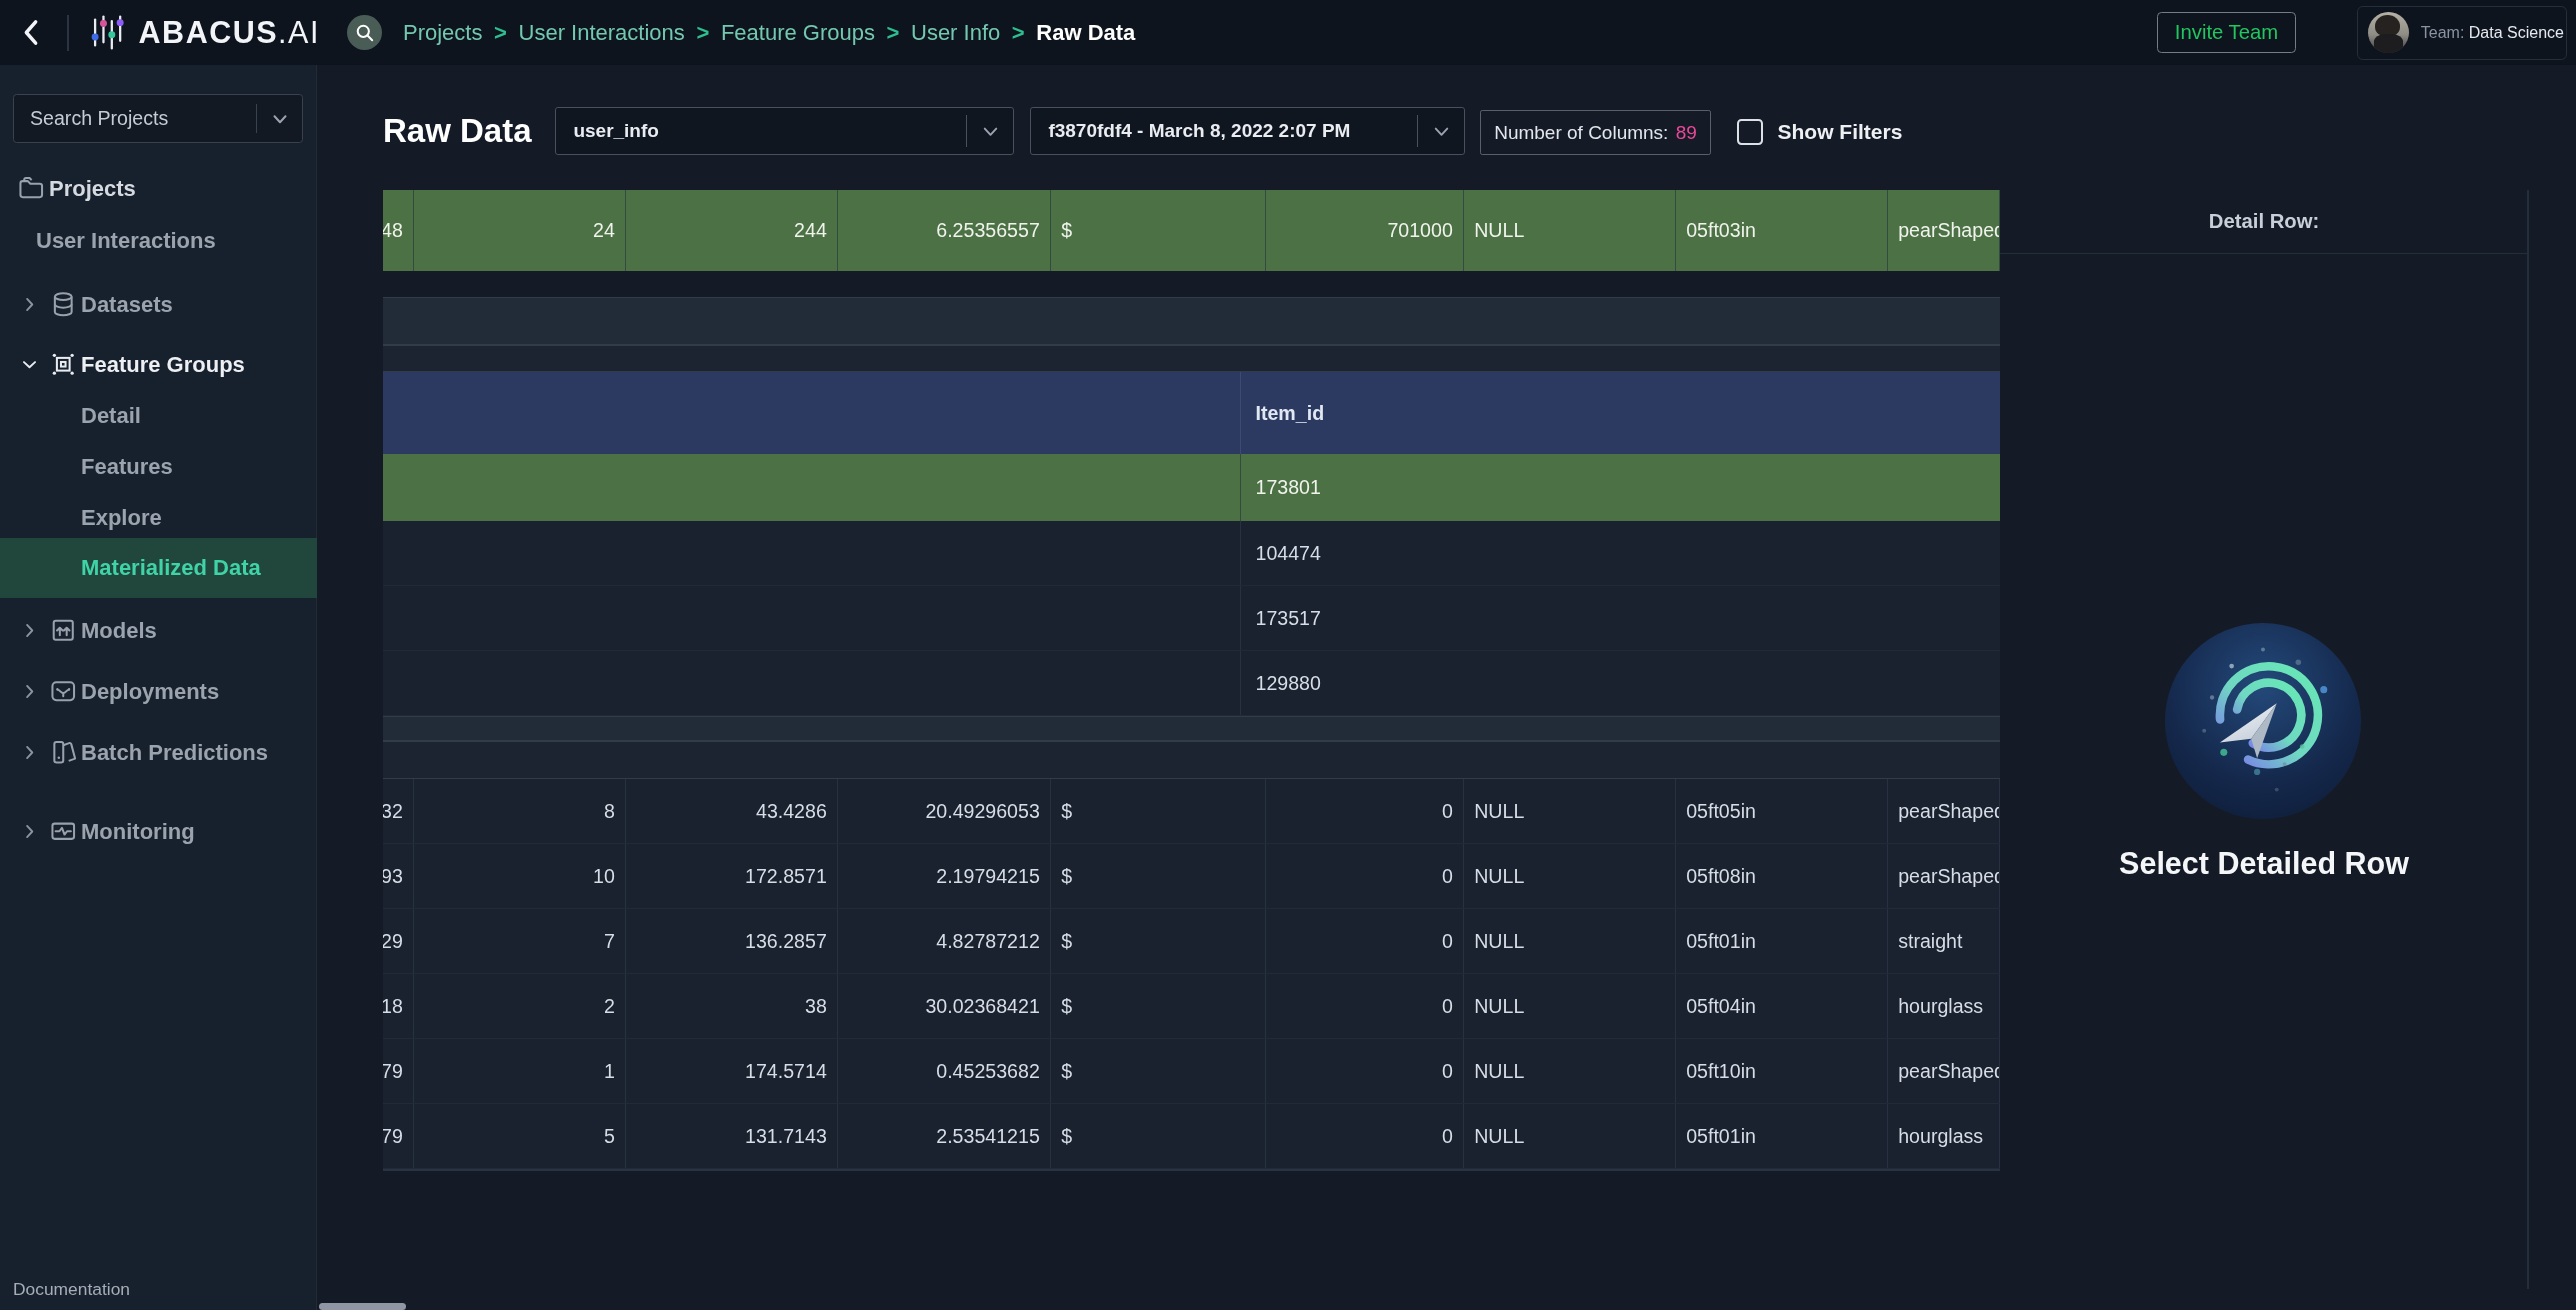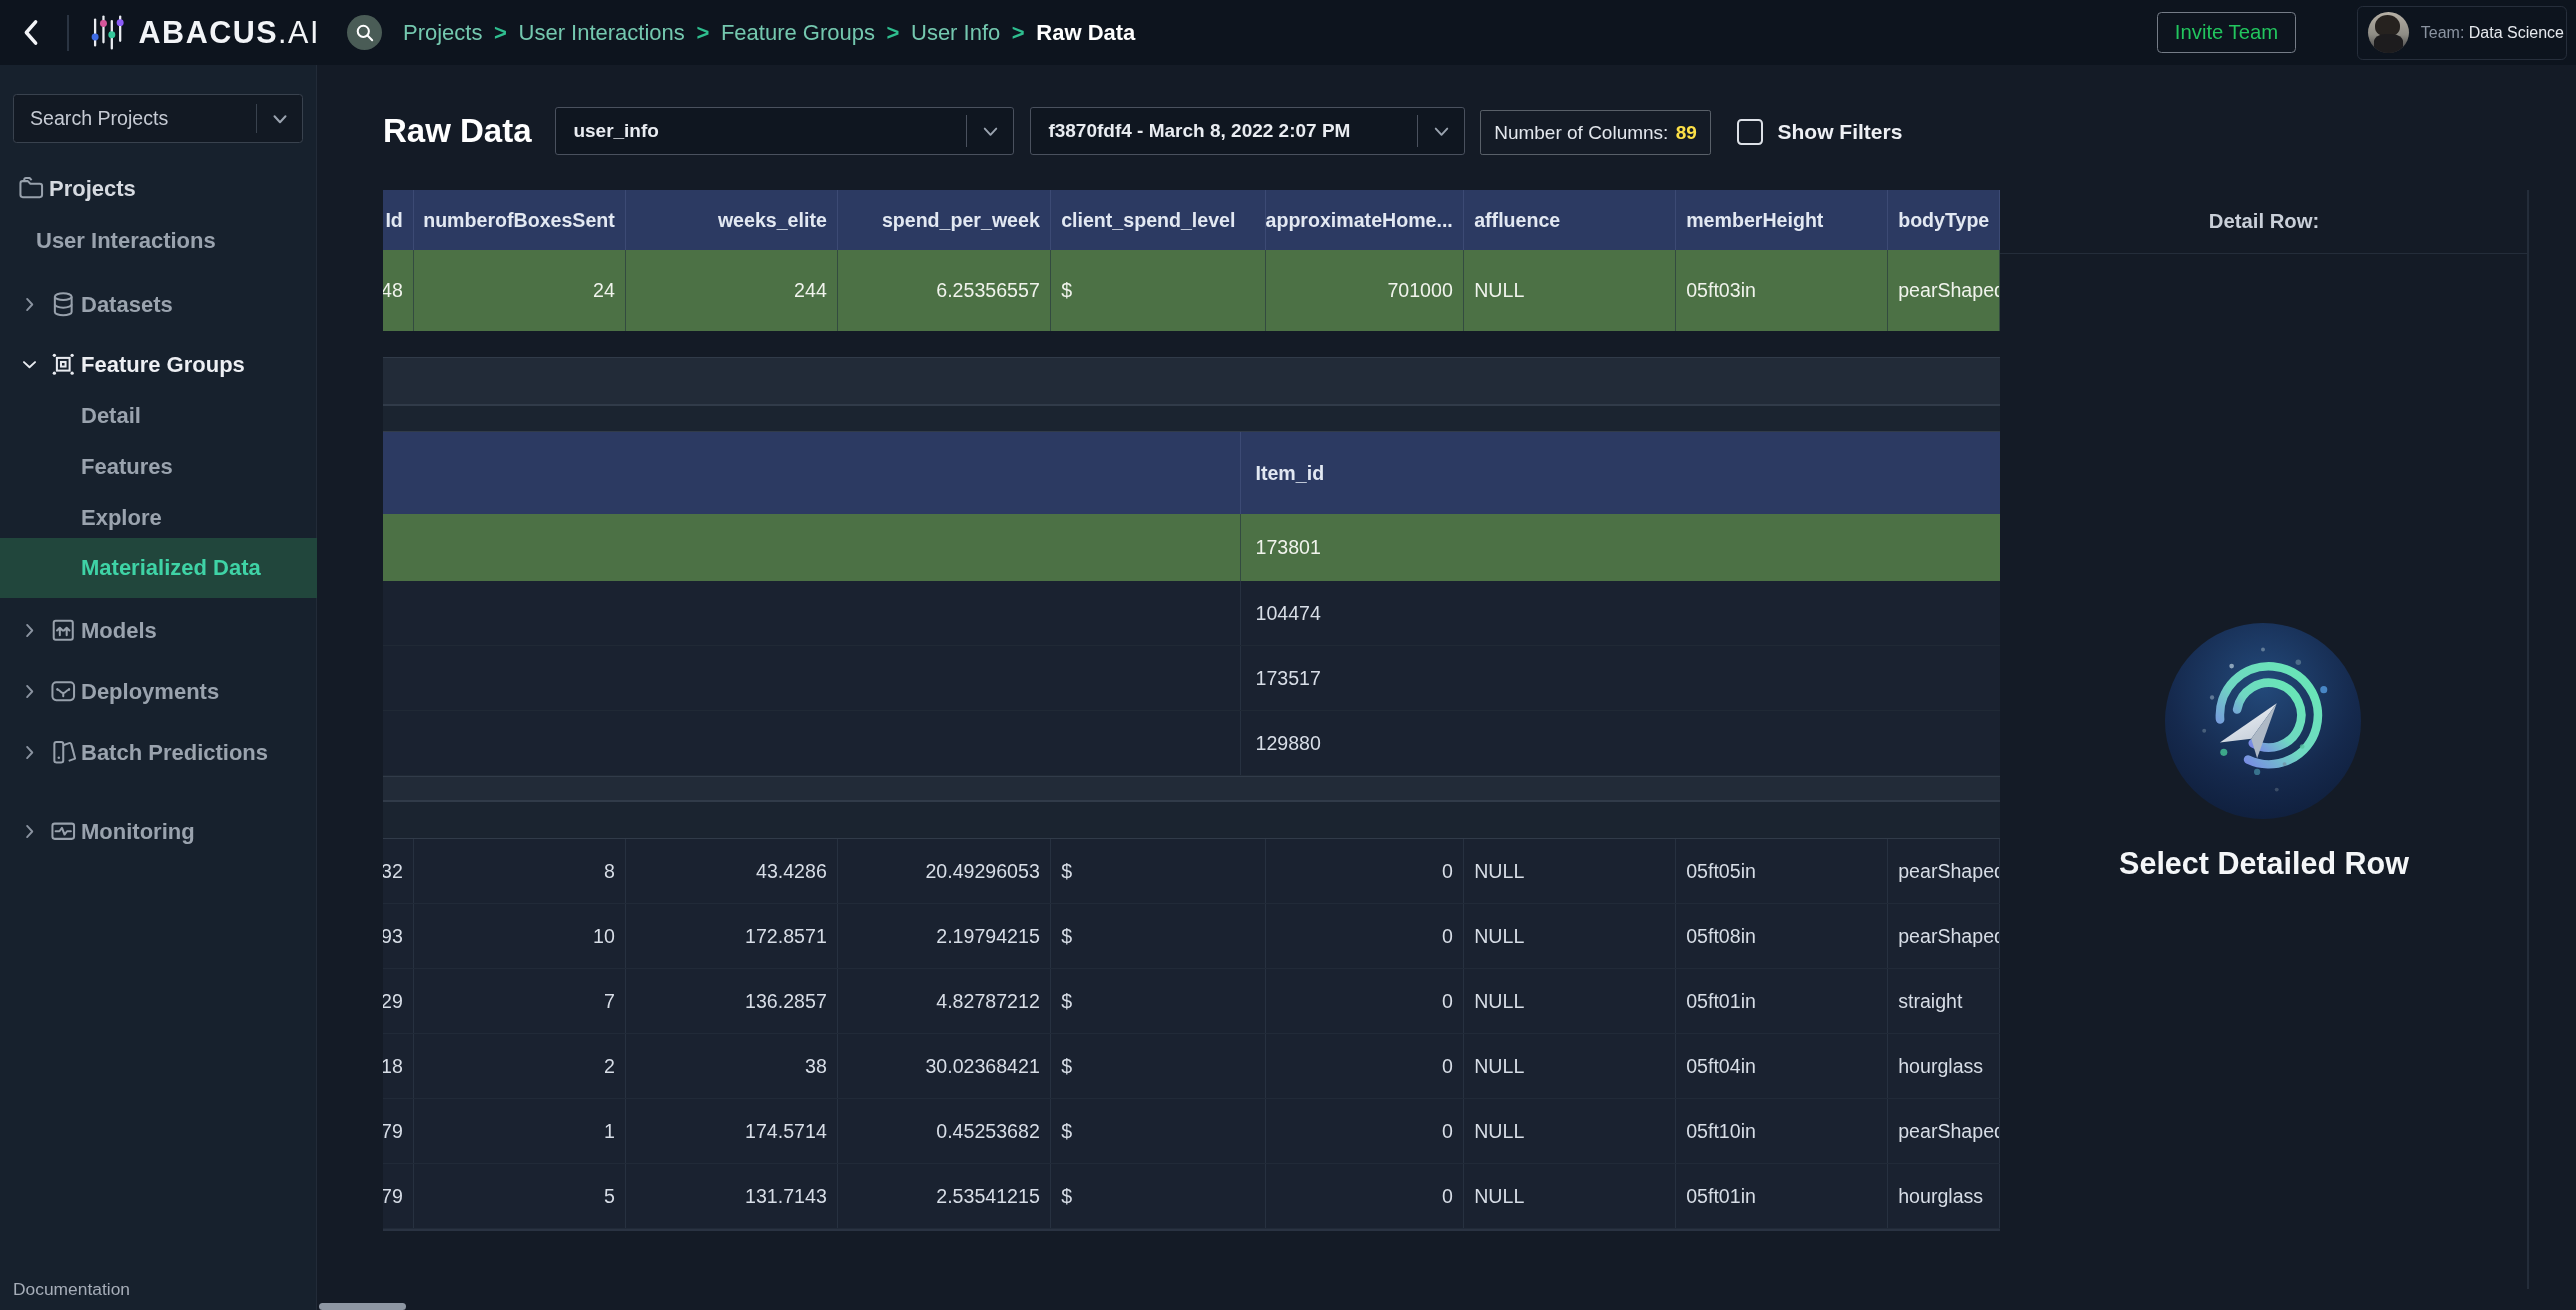--- a/index.html
+++ b/index.html
@@ -52,21 +52,21 @@
 
   
   .page-title{position:absolute;left:383px;top:112px;height:38px;display:flex;align-items:center;font-size:33px;font-weight:700;color:#FFFFFF;white-space:nowrap}
   .select{position:absolute;top:107px;height:48px;background:#0F1620;border:1.5px solid #4A515E;border-radius:2.9px;display:flex;align-items:center;cursor:pointer}
   .select.s1{left:555px;width:459px}
   .select.s2{left:1030px;width:435px}
   .select-txt{flex:1;padding-left:17.4px;font-size:19px;font-weight:700;color:#E9ECF1;white-space:nowrap;overflow:hidden}
   .select-div{width:1.5px;height:32px;background:#4A515E}
   .select-chev{width:46px;display:flex;align-items:center;justify-content:center}
   .colbox{position:absolute;left:1480px;top:110px;width:231px;height:45px;border:1.5px solid #596069;border-radius:2.2px;display:flex;align-items:center;justify-content:center;font-size:19px;color:#E3E7ED;gap:7.3px;white-space:nowrap}
-  .colbox b{font-weight:700;color:#fde047}
+  .colbox b{font-weight:400;color:#ec4899}
   .filters{position:absolute;left:1737px;top:107px;height:49px;display:flex;align-items:center;gap:14.5px}
   .checkbox{width:26px;height:26px;border:2.2px solid #DDE1E7;border-radius:4.4px;background:transparent;cursor:pointer}
   .filters-label{font-size:21px;font-weight:700;color:#EEF0F4;white-space:nowrap}
 
   
   .datagrid{position:absolute;left:383px;top:190px;width:1617px;display:flex;flex-direction:column;z-index:2}
   .g-header{display:flex;height:60px;background:#2C3A62}
   .g-header .cell{border-right:1.5px solid #3C4A74;color:#E2E8F2;font-weight:700}
   .cell{height:100%;display:flex;align-items:center;padding:0 10.2px;border-right:1.5px solid #273140;overflow:hidden;white-space:nowrap;font-size:19.6px}
   .cell.r{justify-content:flex-end}
@@ -320,31 +320,20 @@
     <span>Number of Columns:</span>
     <b>89</b>
   </div>
 
   <div class="filters">
     <div class="checkbox"></div>
     <div class="filters-label">Show Filters</div>
   </div>
 
   <div class="datagrid">
-    <div class="g-header" id="grid-header">
-        <div class="cell r" style="width: 31px; flex: 0 0 31px;">Id</div>
-        <div class="cell r" style="width: 212px; flex: 0 0 212px;">numberofBoxesSent</div>
-        <div class="cell r" style="width: 212px; flex: 0 0 212px;">weeks_elite</div>
-        <div class="cell r" style="width: 213px; flex: 0 0 213px;">spend_per_week</div>
-        <div class="cell" style="width: 215px; flex: 0 0 215px;">client_spend_level</div>
-        <div class="cell r" style="width: 198px; flex: 0 0 198px;">approximateHome...</div>
-        <div class="cell" style="width: 212px; flex: 0 0 212px;">affluence</div>
-        <div class="cell" style="width: 212px; flex: 0 0 212px;">memberHeight</div>
-        <div class="cell" style="width: 112px; flex: 0 0 112px;">bodyType</div>
-      </div>
     <div class="g-selrow" id="grid-selected">
         <div class="cell r" style="width: 31px; flex: 0 0 31px;">48</div>
         <div class="cell r" style="width: 212px; flex: 0 0 212px;">24</div>
         <div class="cell r" style="width: 212px; flex: 0 0 212px;">244</div>
         <div class="cell r" style="width: 213px; flex: 0 0 213px;">6.25356557</div>
         <div class="cell" style="width: 215px; flex: 0 0 215px;">$</div>
         <div class="cell r" style="width: 198px; flex: 0 0 198px;">701000</div>
         <div class="cell" style="width: 212px; flex: 0 0 212px;">NULL</div>
         <div class="cell" style="width: 212px; flex: 0 0 212px;">05ft03in</div>
         <div class="cell" style="width: 112px; flex: 0 0 112px;">pearShaped</div>

